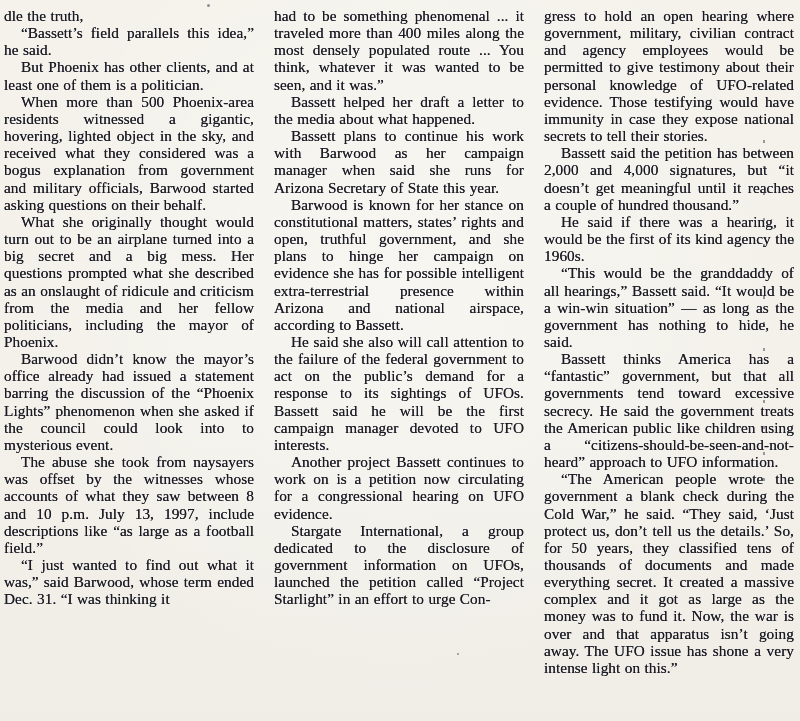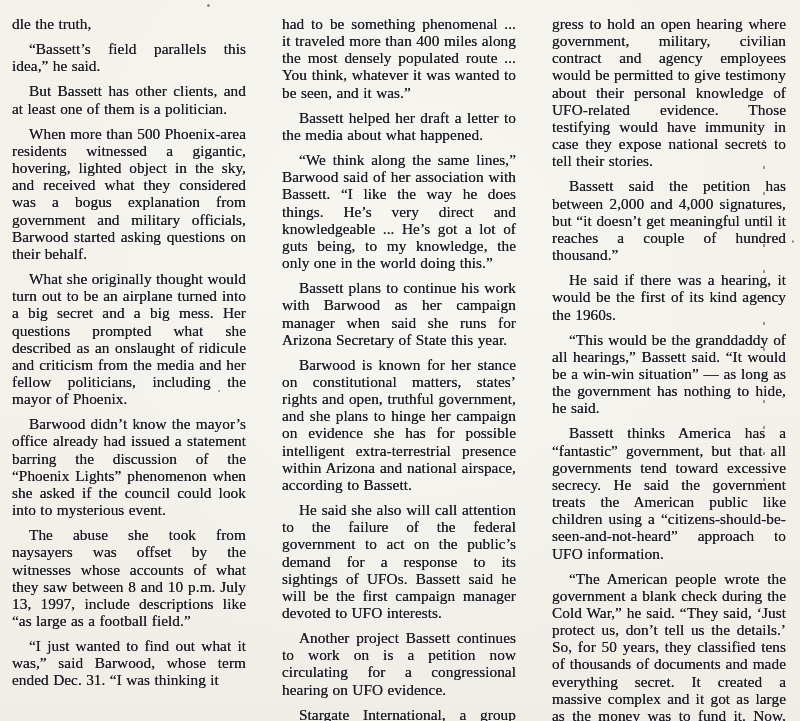--- a/index.html
+++ b/index.html
@@ -25,21 +25,21 @@
     display: flex;
     gap: 20px;
     height: 100%;
   }
   .col {
     width: 250px;
     flex: 0 0 250px;
     overflow: hidden;
   }
   .col p {
-    margin: 8px;
+    margin: 0;
     font-size: 15.3px;
     line-height: 17.15px;
     text-align: justify;
     text-indent: 17px;
     text-shadow: 0 0 0.6px rgba(25,25,45,0.85);
     letter-spacing: 0.05px;
     word-spacing: 0.5px;
   }
   .col p.no-indent {
     text-indent: 0;
@@ -71,31 +71,30 @@
   .speck.s4 { left: 792px; top: 240px; width: 2px; height: 3px; }
 </style>
 </head>
 <body>
 
 <div class="page">
   <div class="columns">
     <div class="col">
         <p class="no-indent">dle the truth,</p>
         <p>“Bassett’s field parallels this idea,” he said.</p>
-        <p>But Bassett has other clients, and at least one of them is a politician.</p>
+        <p>But Phoenix has other clients, and at least one of them is a politician.</p>
         <p>When more than 500 Phoenix-area residents witnessed a gigantic, hovering, lighted object in the sky, and received what they considered was a bogus explanation from government and military officials, Barwood started asking questions on their behalf.</p>
         <p>What she originally thought would turn out to be an airplane turned into a big secret and a big mess. Her questions prompted what she described as an onslaught of ridicule and criticism from the media and her fellow politicians, including the mayor of Phoenix.</p>
         <p>Barwood didn’t know the mayor’s office already had issued a statement barring the discussion of the “Phoenix Lights” phenomenon when she asked if the council could look into to mysterious event.</p>
         <p>The abuse she took from naysayers was offset by the witnesses whose accounts of what they saw between 8 and 10 p.m. July 13, 1997, include descriptions like “as large as a football field.”</p>
         <p>“I just wanted to find out what it was,” said Barwood, whose term ended Dec. 31. “I was thinking it</p>
       </div>
     <div class="col">
         <p class="no-indent">had to be something phenomenal ... it traveled more than 400 miles along the most densely populated route ... You think, whatever it was wanted to be seen, and it was.”</p>
         <p>Bassett helped her draft a letter to the media about what happened.</p>
-        <p>“We think along the same lines,” Barwood said of her association with Bassett. “I like the way he does things. He’s very direct and knowledgeable ... He’s got a lot of guts being, to my knowledge, the only one in the world doing this.”</p>
         <p>Bassett plans to continue his work with Barwood as her campaign manager when said she runs for Arizona Secretary of State this year.</p>
         <p>Barwood is known for her stance on constitutional matters, states’ rights and open, truthful government, and she plans to hinge her campaign on evidence she has for possible intelligent extra-terrestrial presence within Arizona and national airspace, according to Bassett.</p>
         <p>He said she also will call attention to the failure of the federal government to act on the public’s demand for a response to its sightings of UFOs. Bassett said he will be the first campaign manager devoted to UFO interests.</p>
         <p>Another project Bassett continues to work on is a petition now circulating for a congressional hearing on UFO evidence.</p>
         <p>Stargate International, a group dedicated to the disclosure of government information on UFOs, launched the petition called “Project Starlight” in an effort to urge Con-</p>
       </div>
     <div class="col">
         <p class="no-indent">gress to hold an open hearing where government, military, civilian contract and agency employees would be permitted to give testimony about their personal knowledge of UFO-related evidence. Those testifying would have immunity in case they expose national secrets to tell their stories.</p>
         <p>Bassett said the petition has between 2,000 and 4,000 signatures, but “it doesn’t get meaningful until it reaches a couple of hundred thousand.”</p>
         <p>He said if there was a hearing, it would be the first of its kind agency the 1960s.</p>

